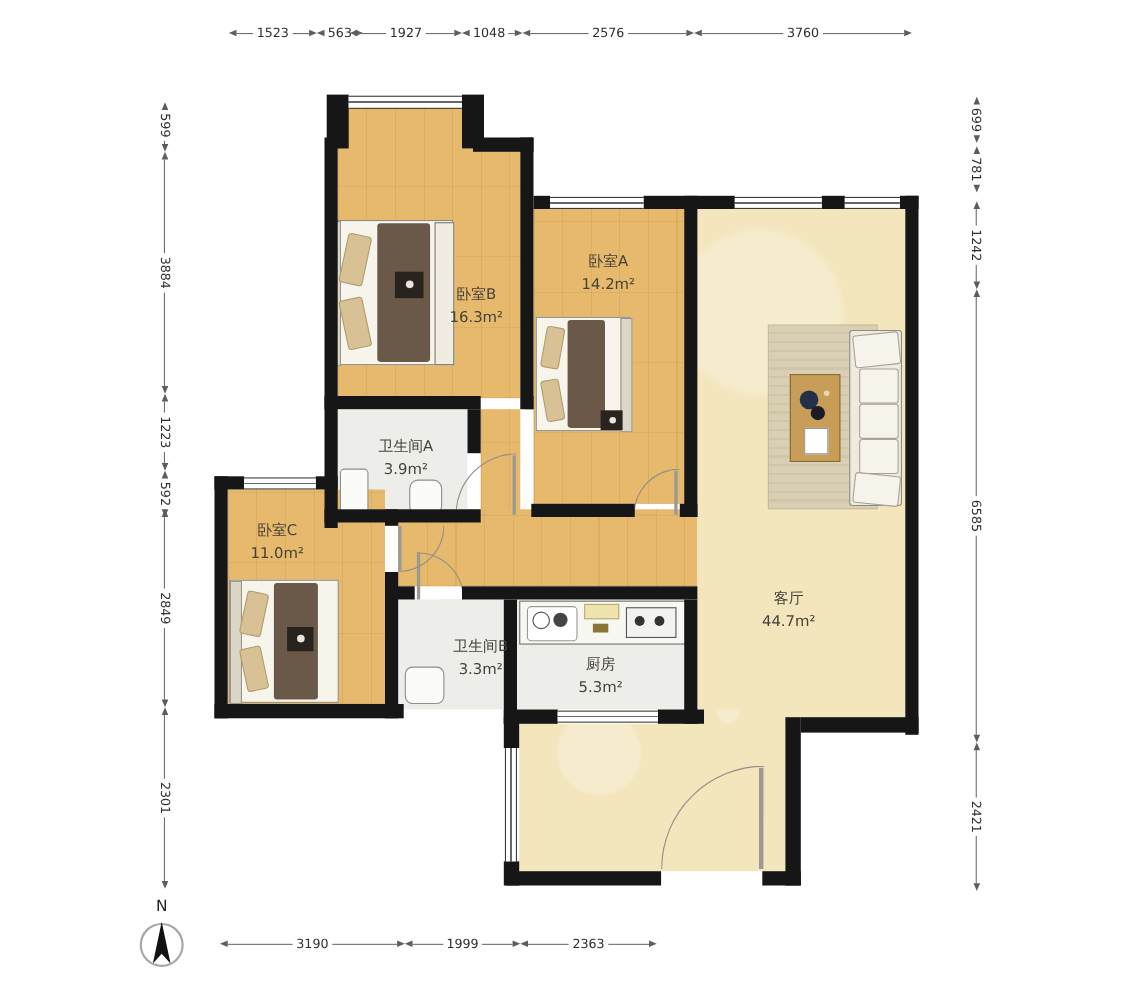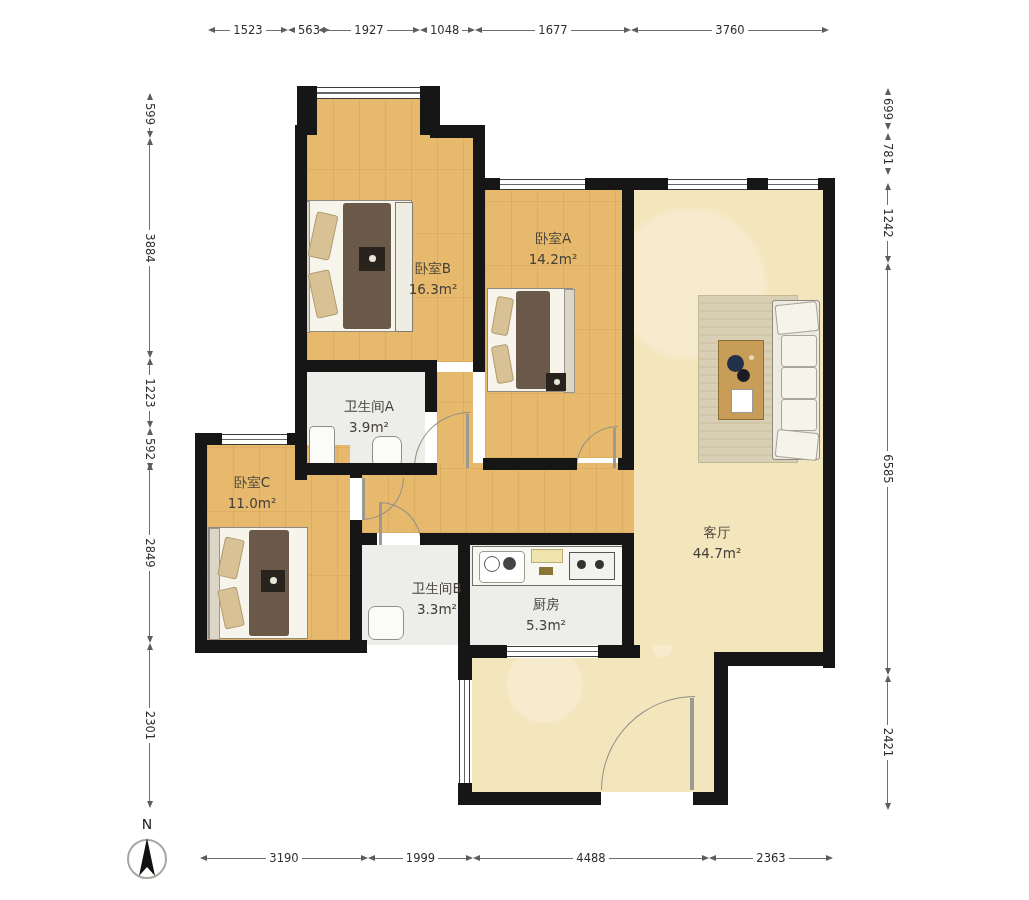--- a/index.html
+++ b/index.html
@@ -197,21 +197,21 @@
     <div>11.0m²</div>
   </div>
   <div class="room-label" style="left:437px;top:578px">
     <div>卫生间B</div>
     <div>3.3m²</div>
   </div>
   <div class="room-label" style="left:546px;top:594px">
     <div>厨房</div>
     <div>5.3m²</div>
   </div>
-  <div class="room-label" style="left:717px;top:522px">
+  <div class="room-label" style="left:717px;top:534px">
     <div>客厅</div>
     <div>44.7m²</div>
   </div>
 </div>
 
 <div class="dim" style="left:208px;top:22px">
   <span class="seg" style="width:80px">
       <i class="ln"></i>
       <b>1523</b>
       <i class="ln"></i>
@@ -223,44 +223,39 @@
       <i class="ln"></i>
       <b>1927</b>
       <i class="ln"></i>
     </span>
   <span class="seg" style="width:55px">
       <b>1048</b>
       <i class="ln"></i>
     </span>
   <span class="seg" style="width:156px">
       <i class="ln"></i>
-      <b>1677</b>
+      <b>2576</b>
       <i class="ln"></i>
     </span>
   <span class="seg" style="width:198px">
       <i class="ln"></i>
       <b>3760</b>
       <i class="ln"></i>
     </span>
 </div>
 
 <div class="dim" style="left:200px;top:850px">
   <span class="seg" style="width:168px">
       <i class="ln"></i>
       <b>3190</b>
       <i class="ln"></i>
     </span>
   <span class="seg" style="width:105px">
       <i class="ln"></i>
       <b>1999</b>
-      <i class="ln"></i>
-    </span>
-  <span class="seg" style="width:236px">
-      <i class="ln"></i>
-      <b>4488</b>
       <i class="ln"></i>
     </span>
   <span class="seg" style="width:124px">
       <i class="ln"></i>
       <b>2363</b>
       <i class="ln"></i>
     </span>
 </div>
 
 <div class="dim vert" style="left:158px;top:93px;width:715px">

